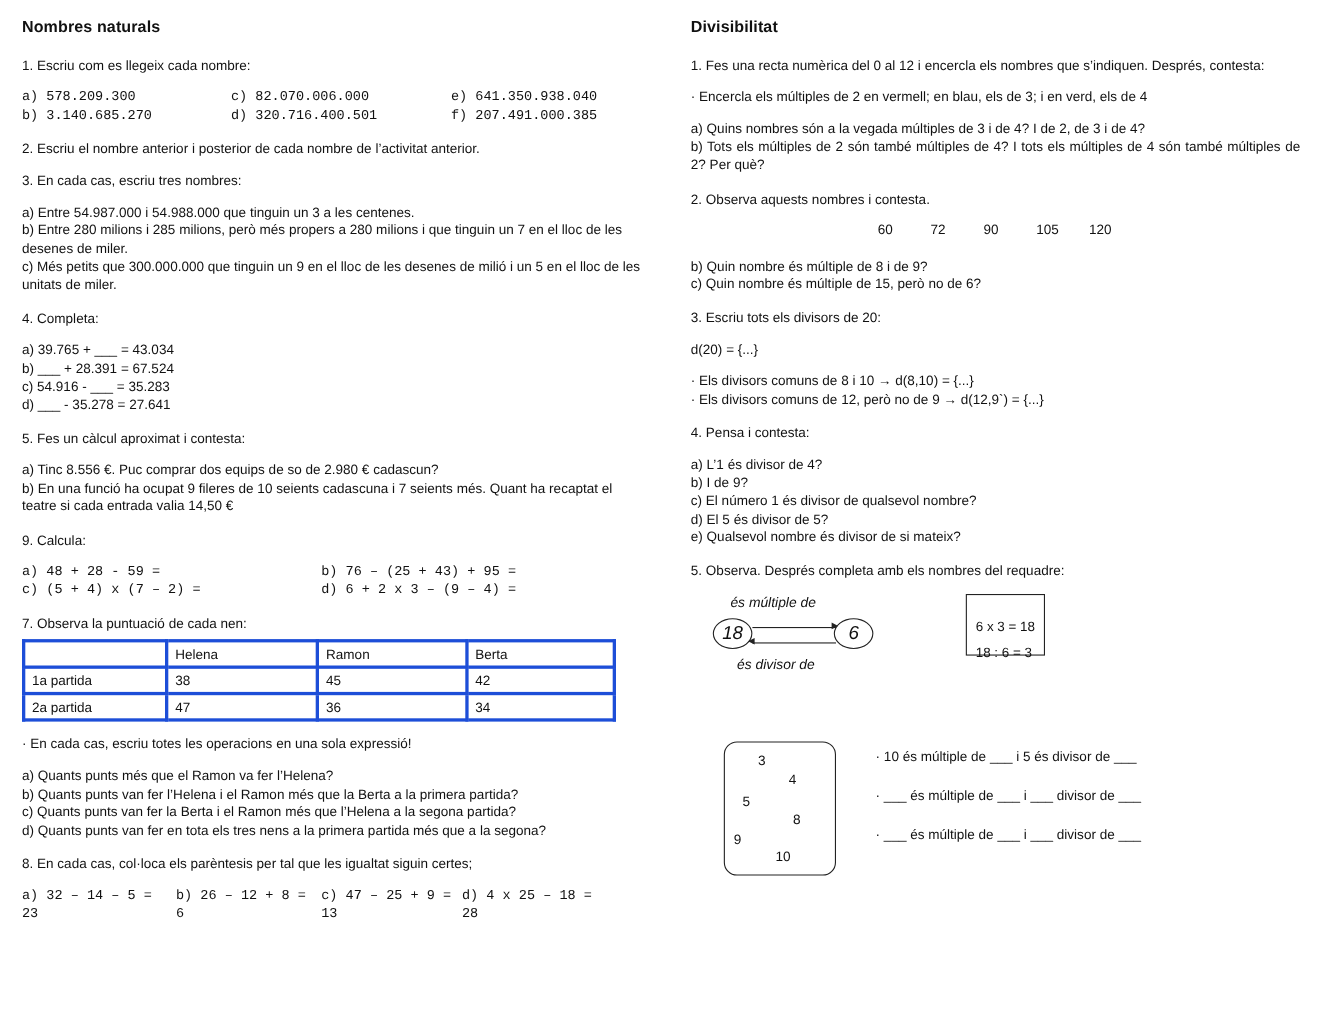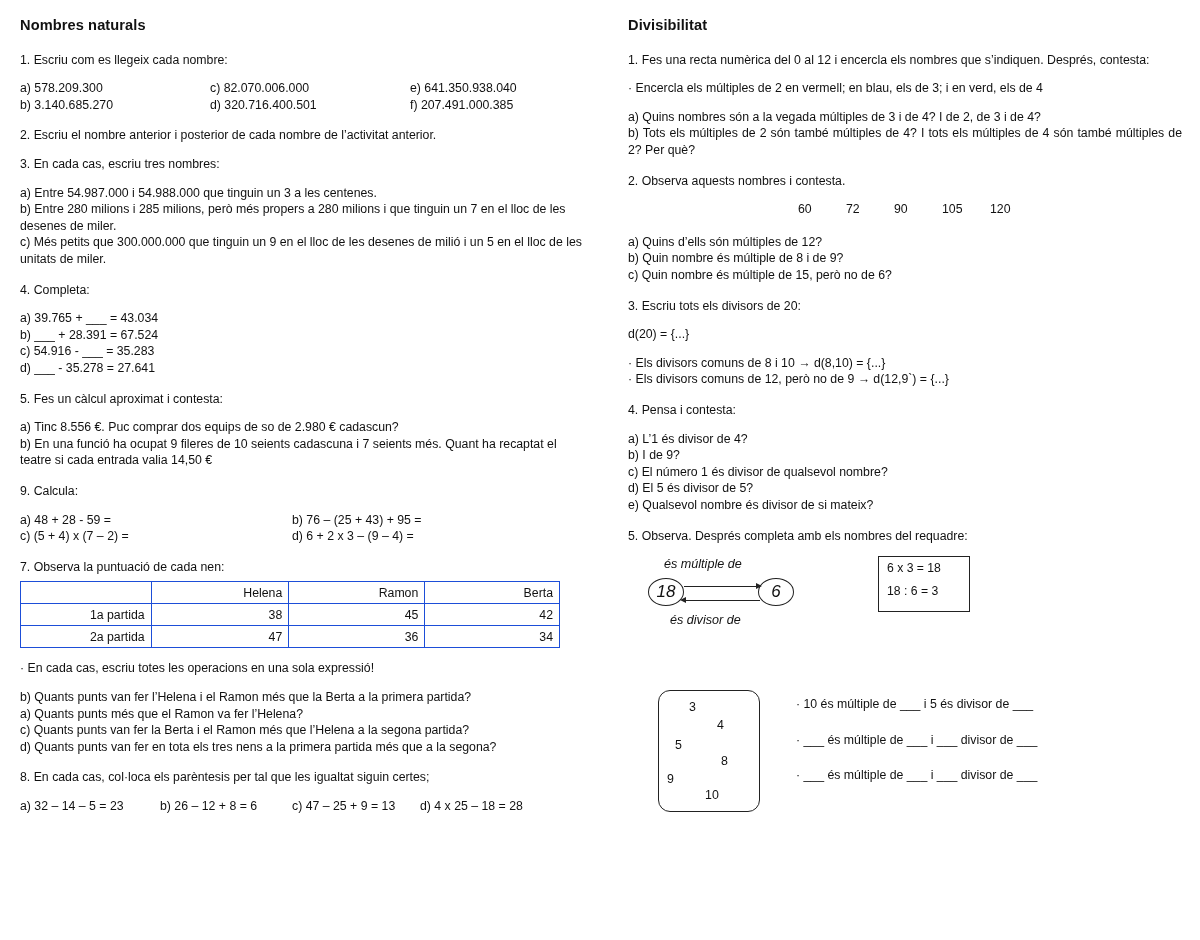--- a/index.html
+++ b/index.html
@@ -55,41 +55,42 @@
     margin: 0;
     padding: 0;
   }
   .just {
     text-align: justify;
   }
   
   .grid-2col {
     display: flex;
     margin: 0 0 14px 0;
+    font-family: Liberation Mono, monospace;
   }
   .grid-2col .gc {
     flex: 0 0 auto;
   }
   .gc-w1 { width: 190px; }
   .gc-w2 { width: 200px; }
   .gc-w3 { width: 180px; }
   .gc-halfa { width: 272px; }
   .gc-halfb { width: 272px; }
 
   
   table.score-table {
     border-collapse: collapse;
     width: 540px;
     margin: 6px 0 12px 0;
     font-size: 12.3px;
   }
   table.score-table td, table.score-table th {
-    border: 1px solid #1d4ed8;
+    border: 3px solid #1d4ed8;
     padding: 2px 6px;
-    text-align: right;
+    text-align: left;
     font-weight: normal;
     height: 17px;
   }
   table.score-table td.c0 { width: 130px; }
   table.score-table td.c1 { width: 138px; }
   table.score-table td.c2 { width: 136px; }
   table.score-table td.c3 { width: 136px; }
 
   
   .num-row {
@@ -150,24 +151,24 @@
     border-top: 3.5px solid transparent;
     border-bottom: 3.5px solid transparent;
   }
   .ah-right { left: 128px; top: 26.5px; border-left: 6px solid #222; }
   .ah-left  { left: 52px;  top: 40.5px; border-right: 6px solid #222; }
 
   .eq-box {
     position: absolute;
     left: 250px;
     top: 0px;
-    width: 92px;
+    width: 72px;
     height: 56px;
     border: 1px solid #222;
-    padding: 0 8px;
+    padding: 18px 8px;
     box-sizing: border-box;
     font-size: 12.2px;
     line-height: 1.9;
   }
 
   
   .numbers-box {
     width: 100px;
     height: 120px;
     border: 1px solid #222;
@@ -279,22 +280,22 @@
           <td class="c0">2a partida</td>
           <td class="c1">47</td>
           <td class="c2">36</td>
           <td class="c3">34</td>
         </tr>
       </tbody>
     </table>
 
     <p class="q">· En cada cas, escriu totes les operacions en una sola expressió!</p>
     <div class="block">
+      <div class="line">a) Quants punts més que el Ramon va fer l’Helena?</div>
       <div class="line">b) Quants punts van fer l’Helena i el Ramon més que la Berta a la primera partida?</div>
-      <div class="line">a) Quants punts més que el Ramon va fer l’Helena?</div>
       <div class="line">c) Quants punts van fer la Berta i el Ramon més que l’Helena a la segona partida?</div>
       <div class="line">d) Quants punts van fer en tota els tres nens a la primera partida més que a la segona?</div>
     </div>
 
     <p class="q">8. En cada cas, col·loca els parèntesis per tal que les igualtat siguin certes;</p>
     <div class="grid-2col">
       <div class="gc" style="width:140px">
         <div class="line">a) 32 – 14 – 5 = 23</div>
       </div>
       <div class="gc" style="width:132px">
@@ -325,21 +326,20 @@
 
     <div class="num-row">
       <span>60</span>
       <span>72</span>
       <span>90</span>
       <span>105</span>
       <span>120</span>
     </div>
 
     <div class="block">
-      <div class="line">a) Quins d’ells són múltiples de 12?</div>
       <div class="line">b) Quin nombre és múltiple de 8 i de 9?</div>
       <div class="line">c) Quin nombre és múltiple de 15, però no de 6?</div>
     </div>
 
     <p class="q">3. Escriu tots els divisors de 20:</p>
     <p class="q">d(20) = {...}</p>
     <div class="block">
       <div class="line">· Els divisors comuns de 8 i 10 →  d(8,10) = {...}</div>
       <div class="line">· Els divisors comuns de 12, però no de 9 → d(12,9`) = {...}</div>
     </div>

